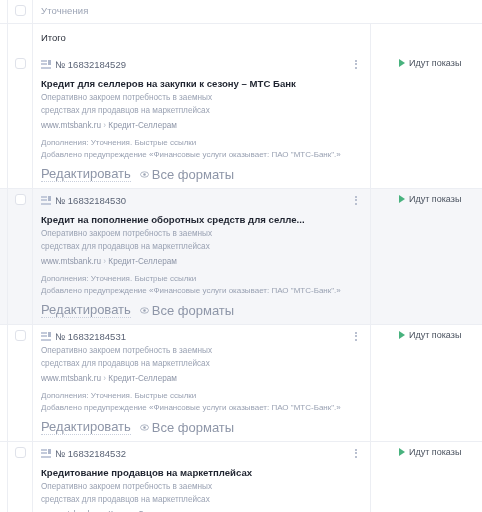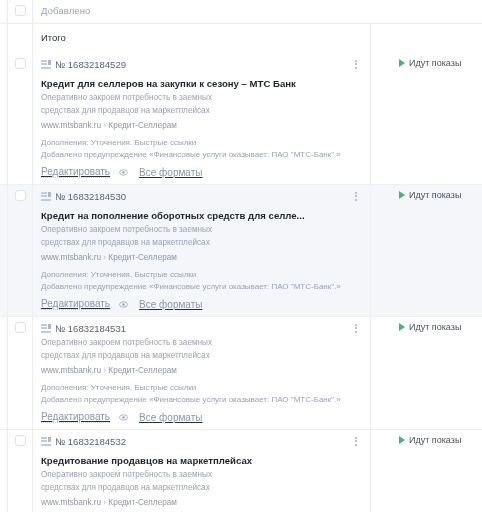--- a/index.html
+++ b/index.html
@@ -172,32 +172,31 @@
     color: #9aa2b3;
     line-height: 11px;
   }
   .ad-extra.second { margin-top: 1px; }
 
   .ad-actions {
     margin-top: 6px;
     display: flex;
     align-items: center;
     gap: 9px;
-    font-size: 10px;
-    text-decoration: underline;
+    font-size: 13px;
   }
   .ad-actions .link {
     color: #8e96a8;
     cursor: pointer;
     border-bottom: 1px dotted #c8cedb;
   }
   .formats {
     display: flex;
     align-items: center;
-    gap: 11px;
+    gap: 3px;
     color: #8e96a8;
     cursor: pointer;
   }
   .eye-icon {
     width: 9px;
     height: 7px;
     display: block;
   }
 
   .status {
@@ -221,21 +220,21 @@
 <body>
 
 <div class="table">
 
   <div class="row header">
     <div class="gutter"></div>
     <div class="cb-cell">
       <div class="checkbox"></div>
     </div>
     <div class="ad-cell">
-      <div class="col-title">Добавлено</div>
+      <div class="col-title">Уточнения</div>
     </div>
   </div>
 
   <div class="row totals">
     <div class="gutter"></div>
     <div class="cb-cell"></div>
     <div class="ad-cell">
       <div class="totals-label">Итого</div>
     </div>
     <div class="status-cell"></div>

